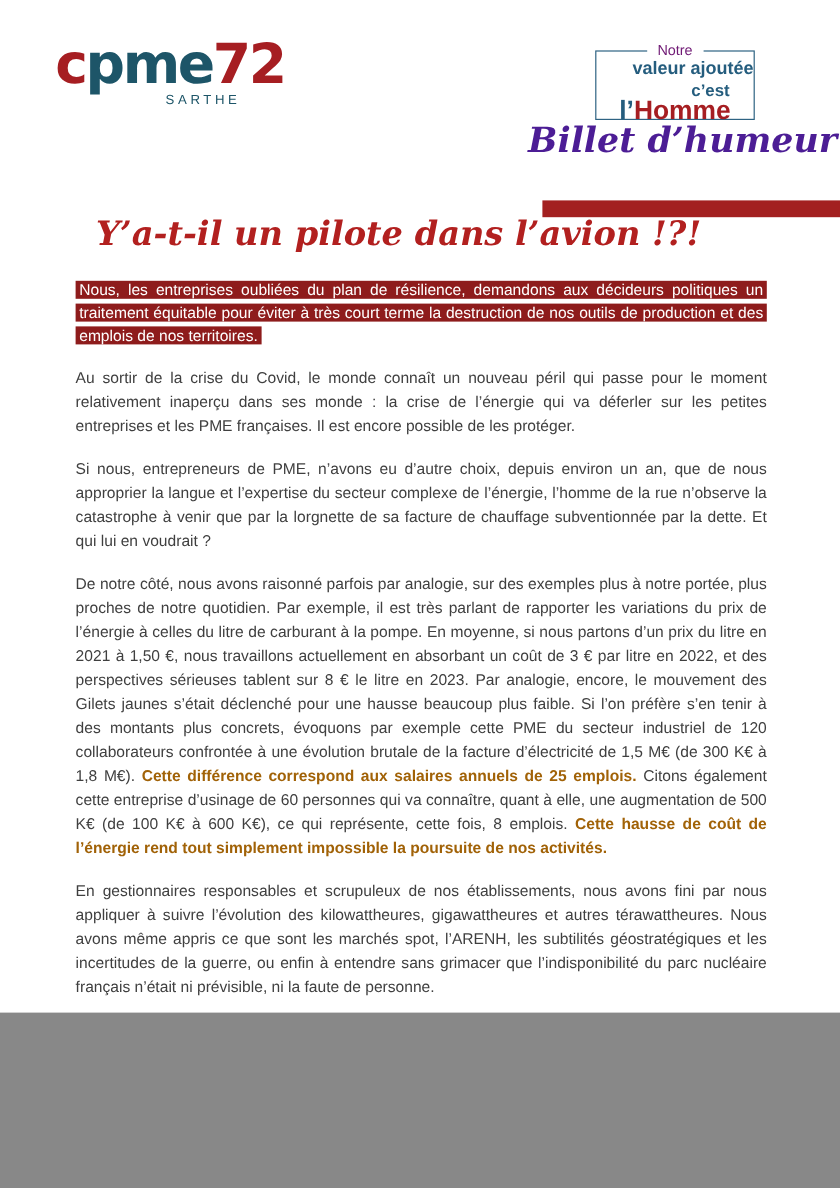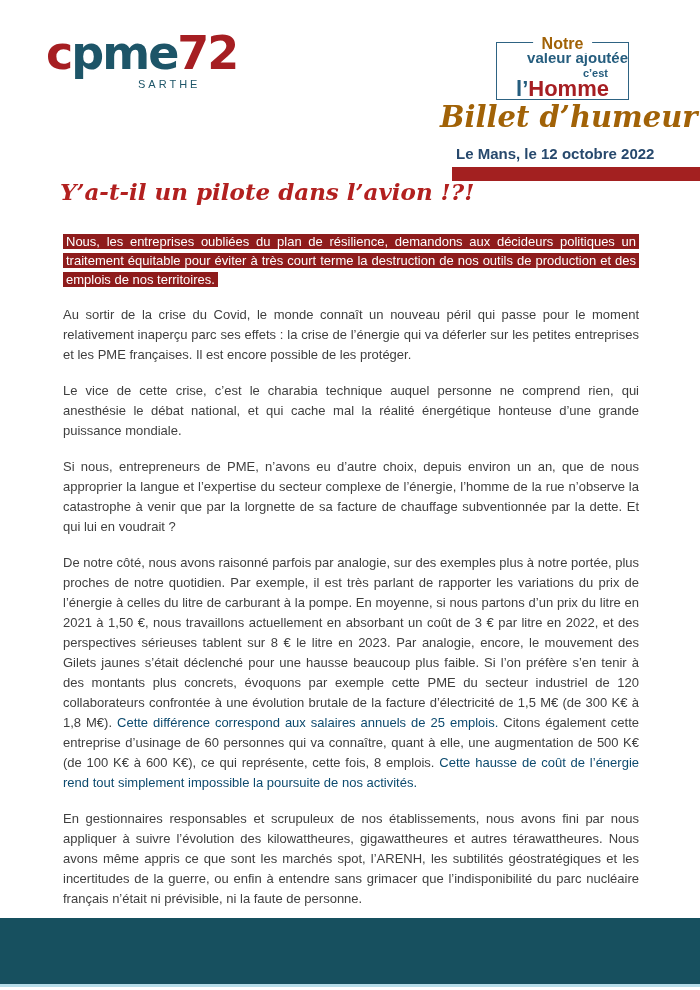--- a/index.html
+++ b/index.html
@@ -1,18 +1,18 @@
 <!DOCTYPE html>
 <html lang="fr"><head>
 <meta charset="utf-8">
 <style>
   html,body{margin:0;padding:0;background:#888;}
   .page{
     position:relative;
-    width:700px;height:990px;
+    width:700px;height:844px;
     margin:0 auto;
     background:#ffffff;
     overflow:hidden;
     font-family:"Liberation Sans", sans-serif;
   }
 
   
   .logo{position:absolute;left:46px;top:30px;}
   .logo-main{
     font-family:"DejaVu Sans", sans-serif;
@@ -28,73 +28,73 @@
 
   
   .slogan-box{
     position:absolute;left:496px;top:42px;width:133px;height:58px;
     border:1px solid #2e6383;box-sizing:border-box;
     text-align:center;
   }
   .slogan-notre{
     position:absolute;top:-8px;left:50%;transform:translateX(-50%);
     background:#ffffff;padding:0 9px;white-space:nowrap;
-    font-size:16px;font-weight:bold;color:#a16207;
+    font-size:12px;font-weight:normal;color:#701a75;
   }
   .slogan-valeur{
     margin-top:7px;font-size:15px;font-weight:bold;color:#255d7e;line-height:1.1;text-align:right;
   }
   .slogan-cest{
-    font-size:11px;font-weight:bold;color:#255d7e;
+    font-size:14px;font-weight:bold;color:#255d7e;
     text-align:right;padding-right:20px;line-height:1;margin-top:1px;
   }
   .slogan-homme{
     font-size:22px;font-weight:bold;line-height:1;margin-top:-1px;
   }
   .slogan-l{color:#255d7e;}
   .slogan-h{color:#a61e22;}
 
   
   .script-title{
     position:absolute;left:440px;top:100px;width:210px;text-align:center;
     font-family:"DejaVu Serif", serif;font-style:italic;font-weight:bold;
-    font-size:29px;color:#a16207;white-space:nowrap;
+    font-size:29px;color:#4c1d95;white-space:nowrap;
   }
   .dateline{
     position:absolute;left:456px;top:145px;
     font-size:15px;font-weight:bold;color:#27496d;
   }
   .red-bar{
     position:absolute;left:452px;right:0;top:167px;height:14px;
     background:#a32020;
   }
 
   
   .headline{
-    position:absolute;left:60px;top:178px;
+    position:absolute;left:80px;top:178px;
     font-family:"DejaVu Serif", serif;font-style:italic;font-weight:bold;
-    font-size:23px;color:#b2201f;white-space:nowrap;
+    font-size:28px;color:#b2201f;white-space:nowrap;
   }
 
   
   .content{
     position:absolute;left:63px;top:232px;width:576px;
     font-size:13px;line-height:20px;color:#3f3f3f;
   }
   .content p{
     margin:0 0 16px 0;
     text-align:justify;
   }
   .hl-wrap{line-height:19px;}
   .hl{
     background:#8e1c1c;color:#ffffff;
     padding:0 3px;
     box-decoration-break:clone;-webkit-box-decoration-break:clone;
   }
-  .b{font-weight:normal;color:#0c4a6e;}
+  .b{font-weight:bold;color:#a16207;}
 
   
   .footer-bar{
     position:absolute;left:0;top:918px;width:700px;height:66px;
     background:#17505f;
   }
   .footer-line{
     position:absolute;left:0;top:984px;width:700px;height:3px;
     background:#b7dde9;
   }
@@ -110,29 +110,27 @@
   </div>
 
   <div class="slogan-box">
     <div class="slogan-notre">Notre</div>
     <div class="slogan-valeur">valeur ajoutée</div>
     <div class="slogan-cest">c’est</div>
     <div class="slogan-homme"><span class="slogan-l">l’</span><span class="slogan-h">Homme</span></div>
   </div>
 
   <div class="script-title">Billet d’humeur</div>
-  <div class="dateline">Le Mans, le 12 octobre 2022</div>
   <div class="red-bar"></div>
 
   <div class="headline">Y’a-t-il un pilote dans l’avion !?!</div>
 
   <div class="content">
     <p class="hl-wrap"><span class="hl">Nous, les entreprises oubliées du plan de résilience, demandons aux décideurs politiques un traitement équitable pour éviter à très court terme la destruction de nos outils de production et des emplois de nos territoires.</span></p>
-    <p>Au sortir de la crise du Covid, le monde connaît un nouveau péril qui passe pour le moment relativement inaperçu parc ses effets : la crise de l’énergie qui va déferler sur les petites entreprises et les PME françaises. Il est encore possible de les protéger.</p>
-    <p>Le vice de cette crise, c’est le charabia technique auquel personne ne comprend rien, qui anesthésie le débat national, et qui cache mal la réalité énergétique honteuse d’une grande puissance mondiale.</p>
+    <p>Au sortir de la crise du Covid, le monde connaît un nouveau péril qui passe pour le moment relativement inaperçu dans ses monde : la crise de l’énergie qui va déferler sur les petites entreprises et les PME françaises. Il est encore possible de les protéger.</p>
     <p>Si nous, entrepreneurs de PME, n’avons eu d’autre choix, depuis environ un an, que de nous approprier la langue et l’expertise du secteur complexe de l’énergie, l’homme de la rue n’observe la catastrophe à venir que par la lorgnette de sa facture de chauffage subventionnée par la dette. Et qui lui en voudrait ?</p>
     <p><span>De notre côté, nous avons raisonné parfois par analogie, sur des exemples plus à notre portée, plus proches de notre quotidien. Par exemple, il est très parlant de rapporter les variations du prix de l’énergie à celles du litre de carburant à la pompe. En moyenne, si nous partons d’un prix du litre en 2021 à 1,50 €, nous travaillons actuellement en absorbant un coût de 3 € par litre en 2022, et des perspectives sérieuses tablent sur 8 € le litre en 2023. Par analogie, encore, le mouvement des Gilets jaunes s’était déclenché pour une hausse beaucoup plus faible. Si l’on préfère s’en tenir à des montants plus concrets, évoquons par exemple cette PME du secteur industriel de 120 collaborateurs confrontée à une évolution brutale de la facture d’électricité de 1,5 M€ (de 300 K€ à 1,8 M€). </span><span class="b">Cette différence correspond aux salaires annuels de 25 emplois.</span><span> Citons également cette entreprise d’usinage de 60 personnes qui va connaître, quant à elle, une augmentation de 500 K€ (de 100 K€ à 600 K€), ce qui représente, cette fois, 8 emplois. </span><span class="b">Cette hausse de coût de l’énergie rend tout simplement impossible la poursuite de nos activités.</span></p>
     <p>En gestionnaires responsables et scrupuleux de nos établissements, nous avons fini par nous appliquer à suivre l’évolution des kilowattheures, gigawattheures et autres térawattheures. Nous avons même appris ce que sont les marchés spot, l’ARENH, les subtilités géostratégiques et les incertitudes de la guerre, ou enfin à entendre sans grimacer que l’indisponibilité du parc nucléaire français n’était ni prévisible, ni la faute de personne.</p>
   </div>
 
   <div class="footer-bar"></div>
   <div class="footer-line"></div>
 
 </div>
 

